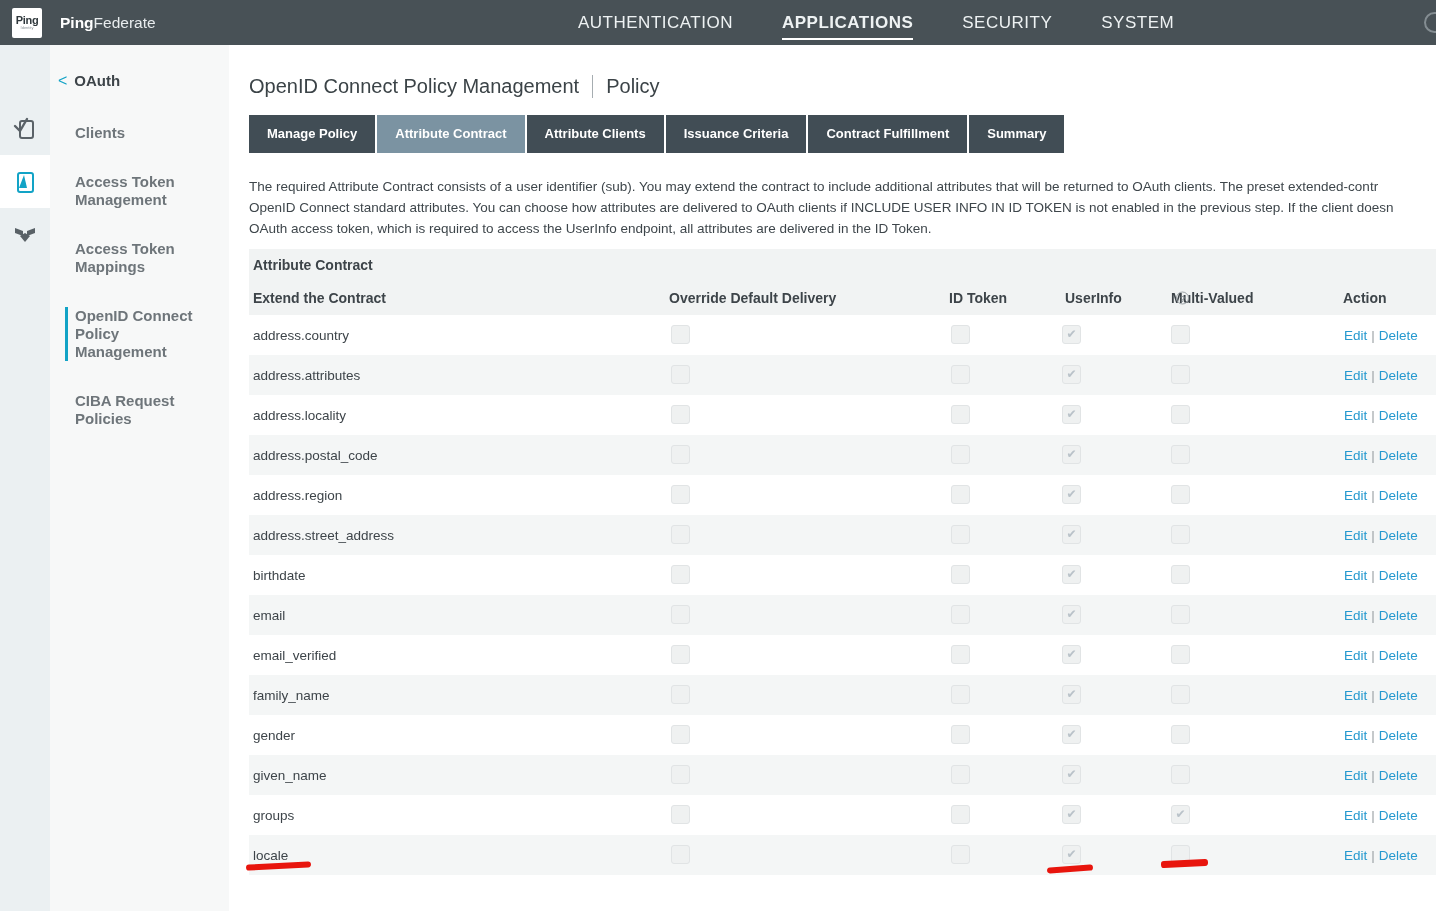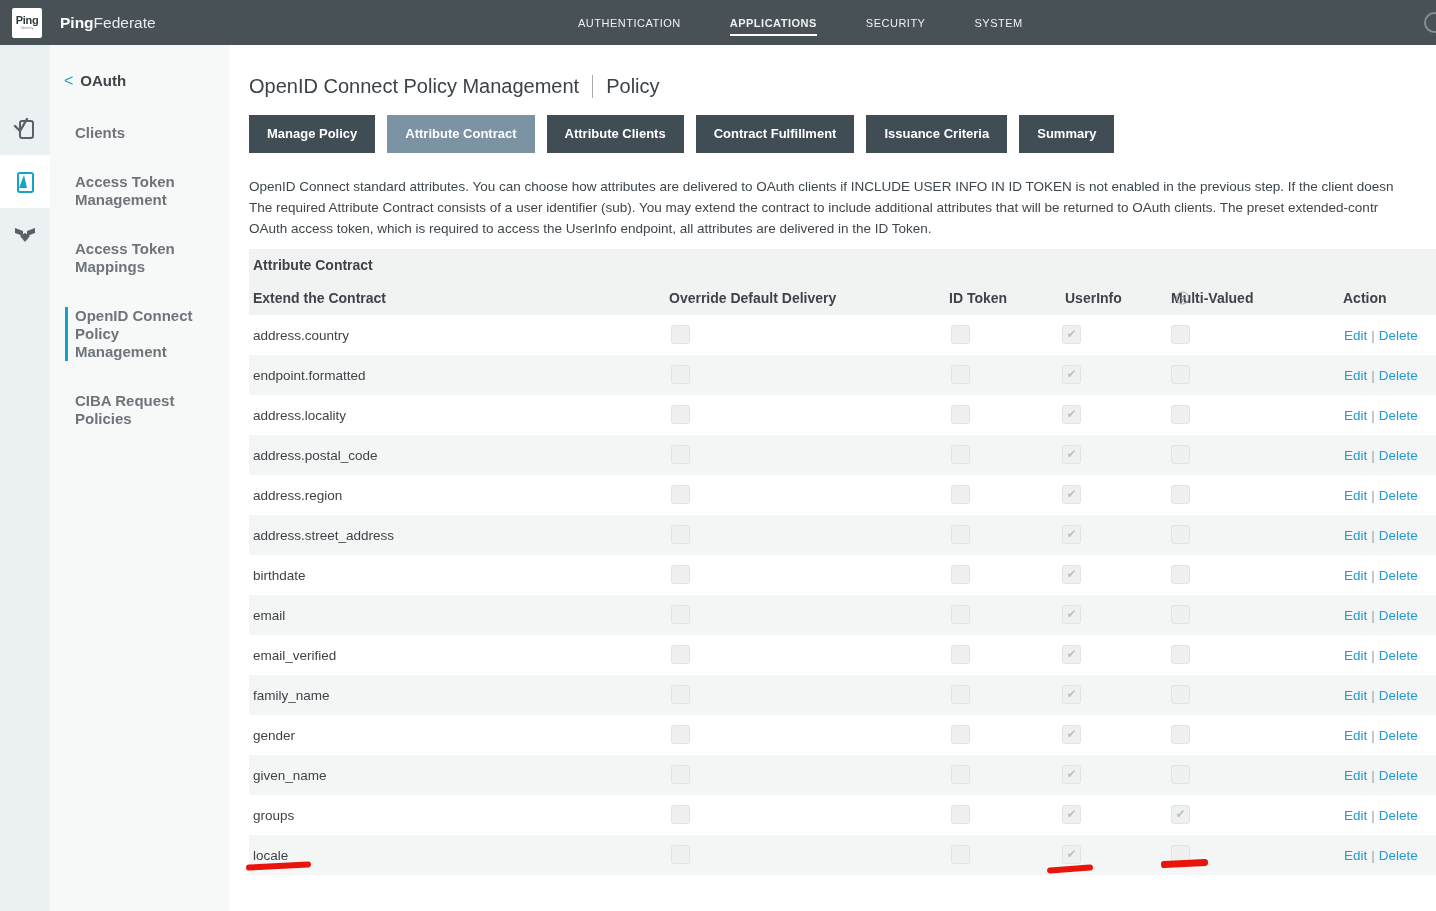--- a/index.html
+++ b/index.html
@@ -8,46 +8,46 @@
 
   
   .topbar { position:absolute; top:0; left:0; width:1436px; height:45px; background:#485156; display:flex; align-items:center; z-index:30; }
   .logo-box { width:30px; height:30px; margin-left:12px; background:#fff; border-radius:2px; display:flex; flex-direction:column; align-items:center; justify-content:center; }
   .logo-text { font-size:11px; font-weight:bold; color:#2f383c; letter-spacing:-0.3px; line-height:10px; }
   .logo-sub { font-size:4px; color:#8a9297; line-height:5px; }
   .brand { margin-left:18px; font-size:15.5px; color:#fff; }
   .brand b { font-weight:bold; }
   .brand span.light { font-weight:normal; color:#e8ecee; }
   .topnav { position:absolute; left:578px; top:0; height:45px; display:flex; align-items:center; gap:49px; }
-  .nav-item { position:relative; color:#eef2f3; font-size:11px; letter-spacing:0.5px; cursor:pointer; white-space:nowrap; }
+  .nav-item { position:relative; color:#eef2f3; font-size:17px; letter-spacing:0.5px; cursor:pointer; white-space:nowrap; }
   .nav-item.active { font-weight:bold; }
   .nav-item.active::after { content:""; position:absolute; left:0; right:0; bottom:-7px; height:2px; background:#fff; }
   .search-circle { position:absolute; left:1424px; top:12px; width:21px; height:21px; border:2px solid #848d92; border-radius:50%; }
 
   
   .rail { position:absolute; left:0; top:45px; bottom:0; width:50px; background:#ebf0f2; z-index:20; }
   .rail-slot { width:50px; height:53px; display:flex; align-items:center; justify-content:center; cursor:pointer; }
   .rail-slot:first-child { margin-top:57px; }
   .rail-slot.active { background:#fff; }
 
   
   .sidebar { position:absolute; left:50px; top:45px; bottom:0; width:179px; background:#f7f8f8; z-index:20; }
-  .oauth-back { margin:27px 0 0 14px; font-size:15px; font-weight:bold; color:#3d4449; cursor:pointer; }
+  .oauth-back { margin:27px 0 0 8px; font-size:15px; font-weight:bold; color:#3d4449; cursor:pointer; }
   .oauth-back .chev { color:#12a3c6; font-weight:normal; margin-right:7px; font-size:16px; }
   .menu { margin-top:34px; }
   .menu-item { margin:0 0 31px 15px; border-left:3px solid transparent; padding-left:7px; width:138px;
                color:#6e757a; font-size:15px; font-weight:bold; line-height:18px; cursor:pointer; }
   .menu-item.active { border-left-color:#12a3c6; }
 
   
   .main { position:absolute; left:229px; top:45px; width:1207px; height:866px; background:#fff; }
   .page-title { display:flex; align-items:center; margin:30px 0 0 20px; font-size:20px; color:#3b4347; }
   .title-div { display:inline-block; width:1px; height:23px; background:#a6adb1; margin:0 13px; }
 
-  .tabs { display:flex; gap:12px; margin:17px 0 0 20px; }
+  .tabs { display:flex; gap:2px; margin:17px 0 0 20px; }
   .tab { height:38px; line-height:38px; padding:0 18px; background:#414d55; color:#fff; font-size:13px; font-weight:bold; cursor:pointer; white-space:nowrap; }
   .tab.active { background:#7b93a2; }
 
   .desc { margin:23px 0 0 20px; width:1187px; font-size:13.5px; color:#3e464b; }
   .desc .line { white-space:nowrap; overflow:hidden; line-height:21px; }
 
   .content { margin:10px 0 0 20px; width:1187px; }
   .band-title { height:32px; background:#f1f3f3; display:flex; align-items:center; padding-left:4px; font-size:14px; font-weight:bold; color:#3d4449; }
   .sub-row { height:39px; display:flex; align-items:center; padding-left:4px; font-size:13.5px; color:#3d4449; }
 
@@ -128,28 +128,28 @@
   <div class="page-title">
     <span>OpenID Connect Policy Management</span>
     <span class="title-div"></span>
     <span>Policy</span>
   </div>
 
   <div class="tabs">
       <div class="tab">Manage Policy</div>
       <div class="tab active">Attribute Contract</div>
       <div class="tab">Attribute Clients</div>
+      <div class="tab">Issuance Criteria</div>
       <div class="tab">Contract Fulfillment</div>
-      <div class="tab">Issuance Criteria</div>
       <div class="tab">Summary</div>
     </div>
 
   <div class="desc">
+      <div class="line">The required Attribute Contract consists of a user identifier (sub). You may extend the contract to include additional attributes that will be returned to OAuth clients. The preset extended-contr</div>
       <div class="line">OpenID Connect standard attributes. You can choose how attributes are delivered to OAuth clients if INCLUDE USER INFO IN ID TOKEN is not enabled in the previous step. If the client doesn</div>
-      <div class="line">The required Attribute Contract consists of a user identifier (sub). You may extend the contract to include additional attributes that will be returned to OAuth clients. The preset extended-contr</div>
       <div class="line">OAuth access token, which is required to access the UserInfo endpoint, all attributes are delivered in the ID Token.</div>
     </div>
 
   <div class="content">
     <div class="band-title">
       <span>Attribute Contract</span>
     </div>
     <div class="thead">
       <span class="h-extend">Extend the Contract</span>
       <span class="h-override">Override Default Delivery</span>
@@ -164,21 +164,21 @@
     <div id="rows">
         <div class="t-row">
           <span class="c-name">address.country</span>
           <span class="cb c-override"></span>
           <span class="cb c-idtoken"></span>
           <span class="cb c-userinfo checked"></span>
           <span class="cb c-multival"></span>
           <span class="c-action"><a>Edit</a><span class="pipe">|</span><a>Delete</a></span>
         </div>
         <div class="t-row alt">
-          <span class="c-name">endpoint.formatted</span>
+          <span class="c-name">address.attributes</span>
           <span class="cb c-override"></span>
           <span class="cb c-idtoken"></span>
           <span class="cb c-userinfo checked"></span>
           <span class="cb c-multival"></span>
           <span class="c-action"><a>Edit</a><span class="pipe">|</span><a>Delete</a></span>
         </div>
         <div class="t-row">
           <span class="c-name">address.locality</span>
           <span class="cb c-override"></span>
           <span class="cb c-idtoken"></span>

